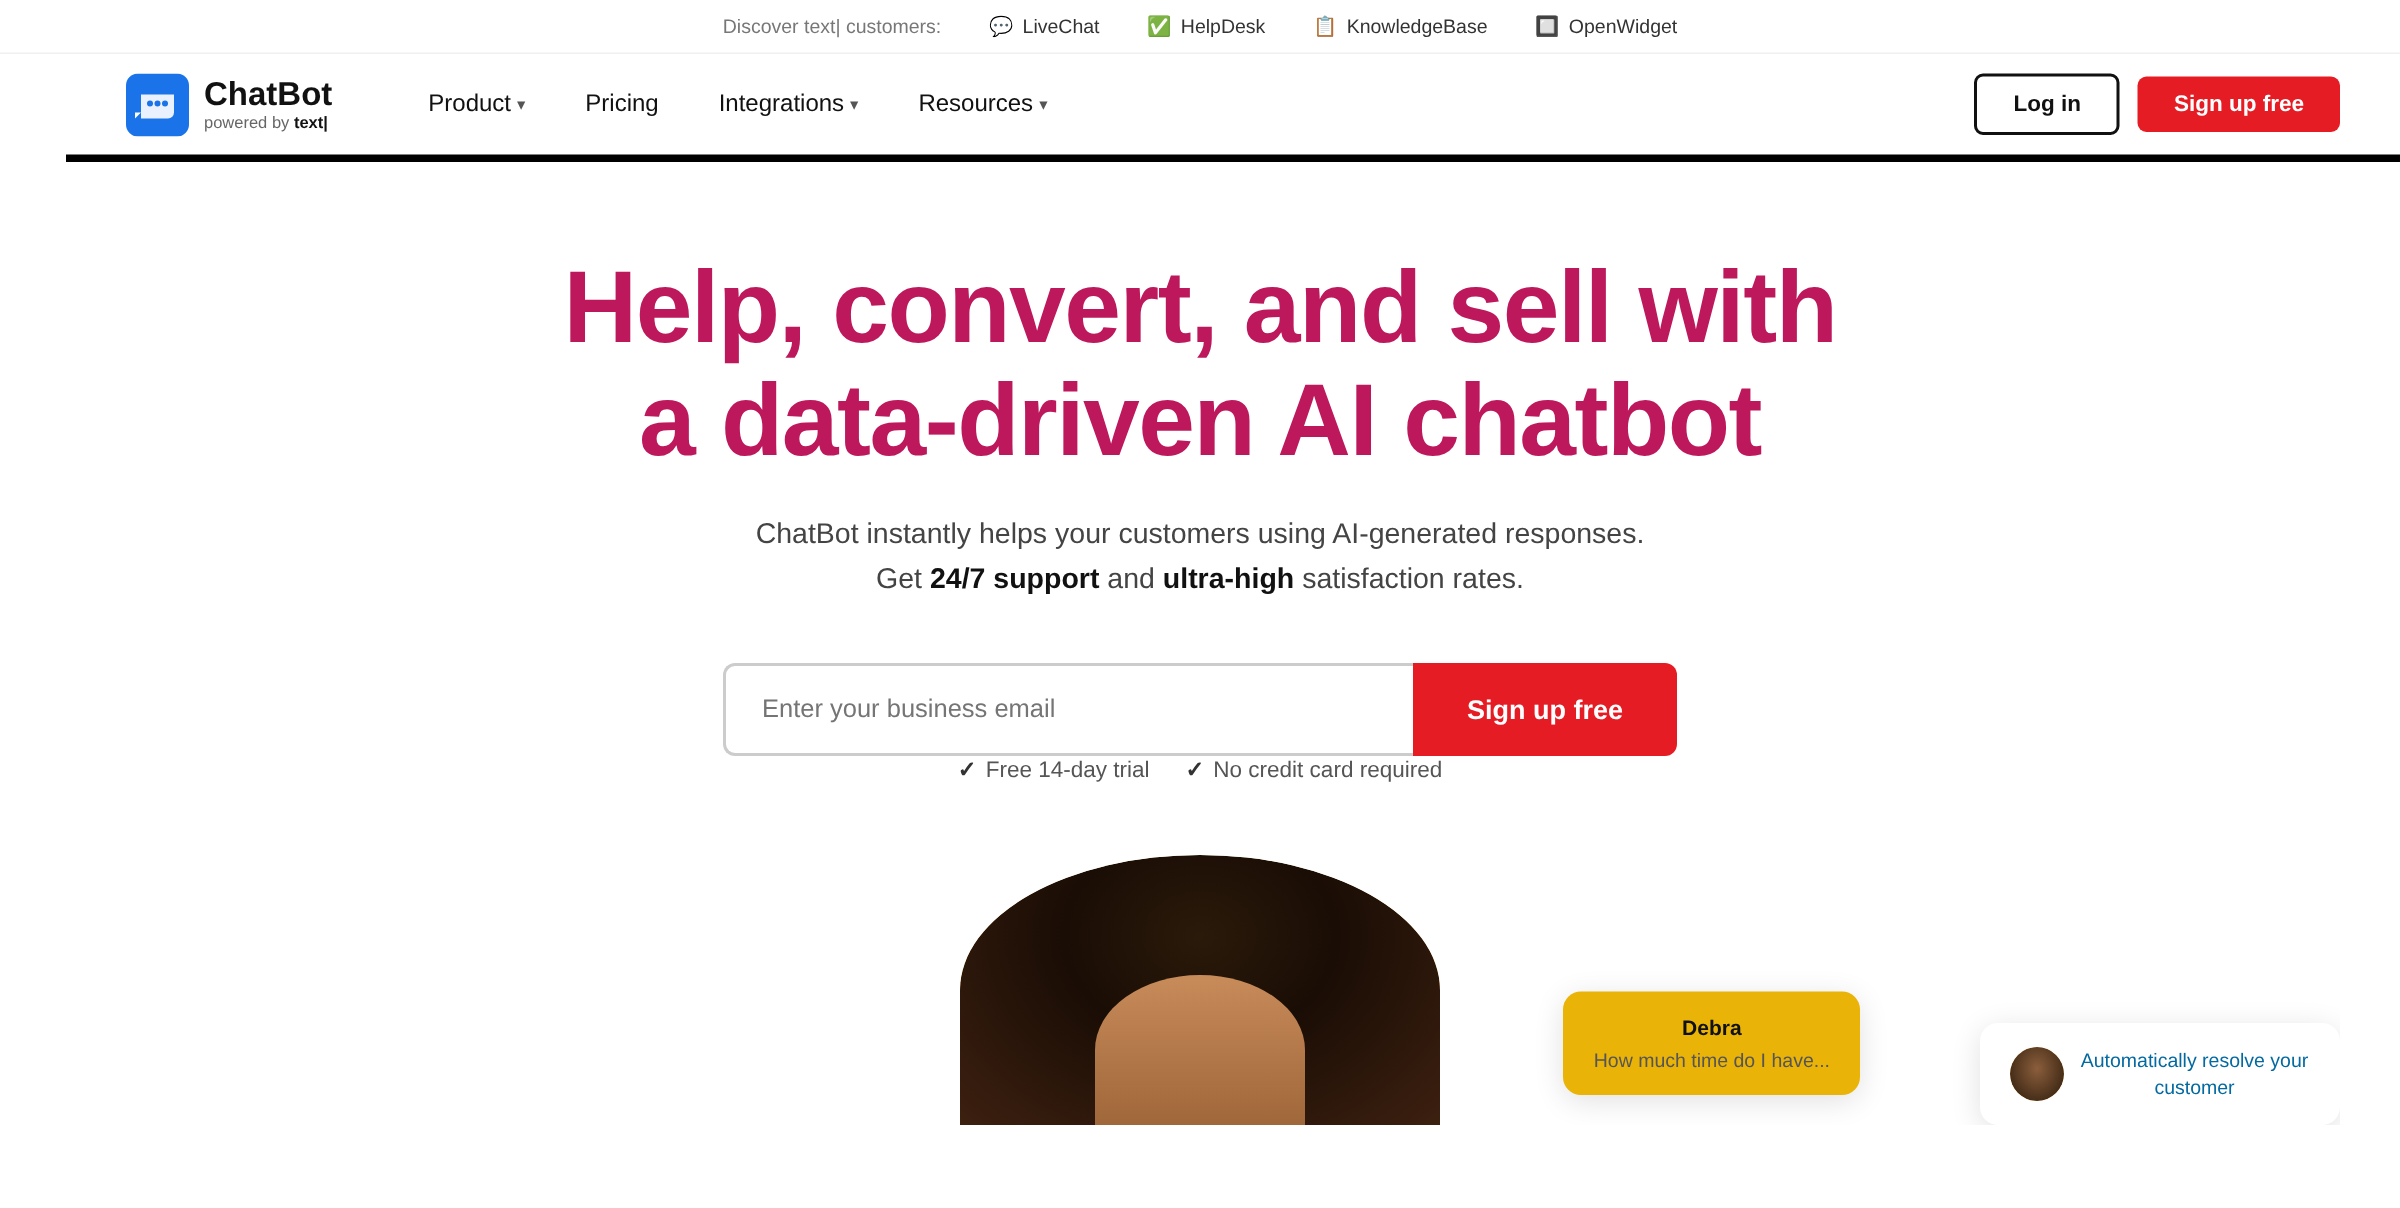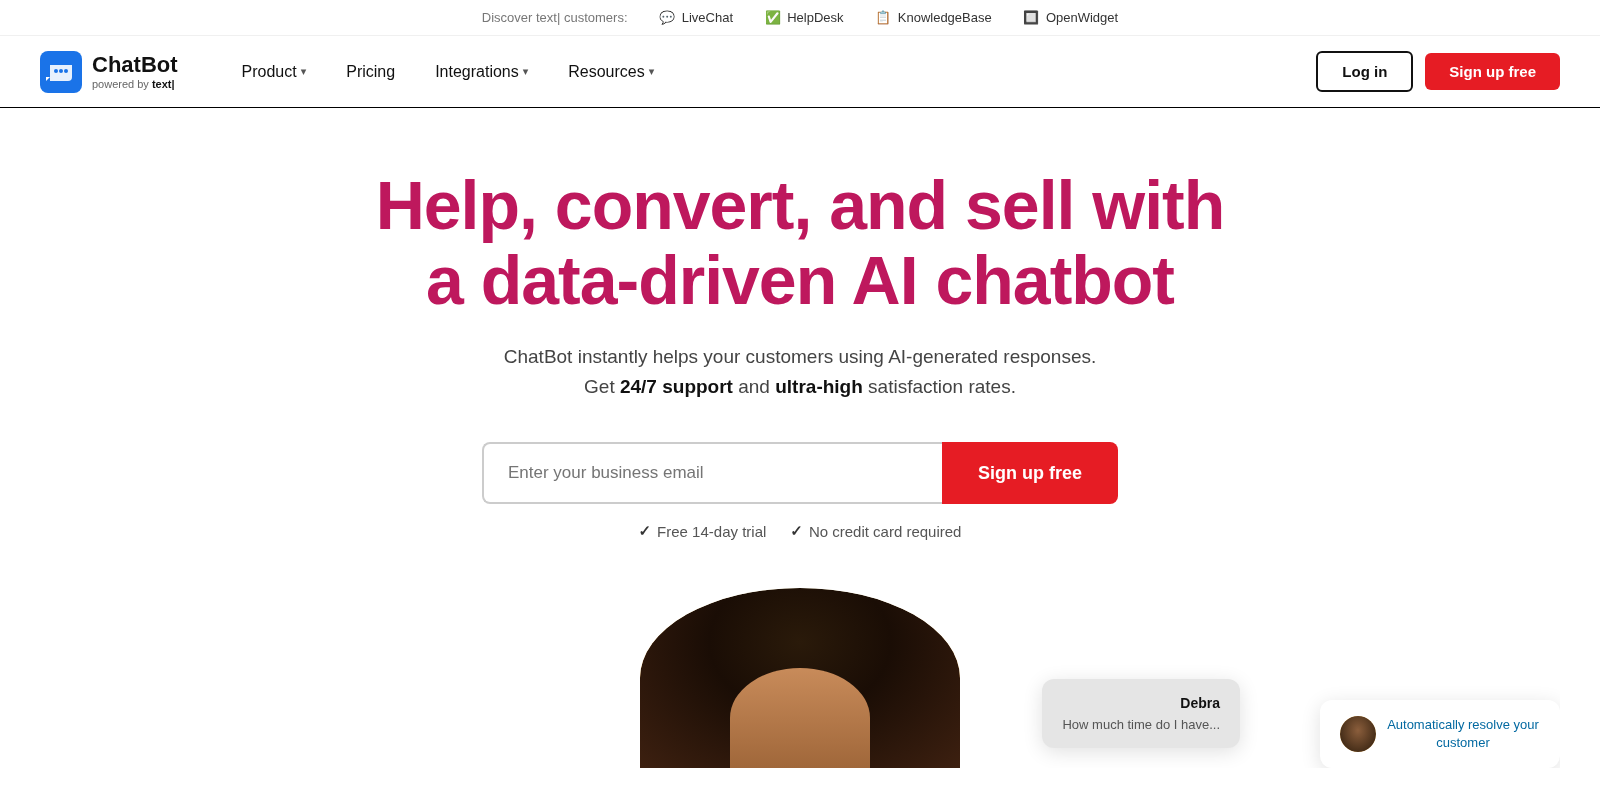--- a/index.html
+++ b/index.html
@@ -10,21 +10,21 @@
       display: flex; align-items: center; justify-content: center; gap: 32px;
       padding: 10px 0; background: #fff; border-bottom: 1px solid #f0f0f0;
       font-size: 13px; color: #555;
     }
     .top-bar-item { display: flex; align-items: center; gap: 6px; cursor: pointer; color: #333; text-decoration: none; }
     .top-bar-label { color: #777; }
 
     
     nav {
       display: flex; align-items: center; padding: 0 40px; height: 72px;
-      border-bottom: 1px solid #000000; background: #fff;
+      border-bottom: 5px solid #000000; background: #fff; margin-left: 44px;
     }
     .logo { display: flex; align-items: center; gap: 10px; margin-right: 48px; text-decoration: none; }
     .logo-icon { width: 42px; height: 42px; }
     .logo-text { display: flex; flex-direction: column; }
     .logo-name { font-size: 22px; font-weight: 700; color: #111; line-height: 1.1; }
     .logo-sub { font-size: 11px; color: #666; }
     .logo-sub span { font-weight: 700; color: #111; }
 
     .nav-links { display: flex; align-items: center; gap: 8px; flex: 1; }
     .nav-item {
@@ -57,21 +57,20 @@
       max-width: 860px; margin-bottom: 24px; letter-spacing: -1px;
     }
     .hero-sub {
       font-size: 19px; color: #444; max-width: 620px; line-height: 1.6;
       margin-bottom: 40px;
     }
     .hero-sub strong { font-weight: 700; color: #111; }
 
     .signup-form {
       display: flex; align-items: center; gap: 0;
-      margin-bottom: 18px;
     }
     .email-input {
       width: 460px; height: 62px; padding: 0 24px;
       font-size: 17px; color: #888; border: 2px solid #ccc;
       border-right: none; border-radius: 8px 0 0 8px; outline: none;
       background: #fff;
     }
     .btn-signup-hero {
       height: 62px; padding: 0 36px;
       font-size: 18px; font-weight: 700; color: #fff;
@@ -98,23 +97,23 @@
       background: linear-gradient(180deg, #f0e8d0 0%, #d4a96a 50%, #8B5E3C 100%);
       border-radius: 50% 50% 0 0;
       position: relative; overflow: hidden;
     }
     .person-curly-hair {
       position: absolute; top: 0; left: 0; right: 0; bottom: 0;
       background: radial-gradient(ellipse at 50% 30%, #2a1a0a 0%, #1a0d05 40%, #3d2010 100%);
       border-radius: 50% 50% 0 0;
     }
     .debra-card {
-      background: #e5e5e5; border-radius: 12px; padding: 16px 20px;
+      background: #eab308; border-radius: 12px; padding: 16px 20px;
       box-shadow: 0 4px 20px rgba(0,0,0,0.12); max-width: 220px;
-      font-size: 14px; color: #333; text-align: right;
+      font-size: 14px; color: #333;
     }
     .debra-name { font-weight: 700; margin-bottom: 6px; color: #111; }
     .debra-msg { color: #555; font-size: 13px; }
 
     .auto-resolve-card {
       background: #fff; border-radius: 12px; padding: 16px 20px;
       box-shadow: 0 4px 20px rgba(0,0,0,0.12); max-width: 240px;
       font-size: 13px; color: #333; position: absolute; right: 0; bottom: 0;
       display: flex; align-items: center; gap: 10px;
     }

